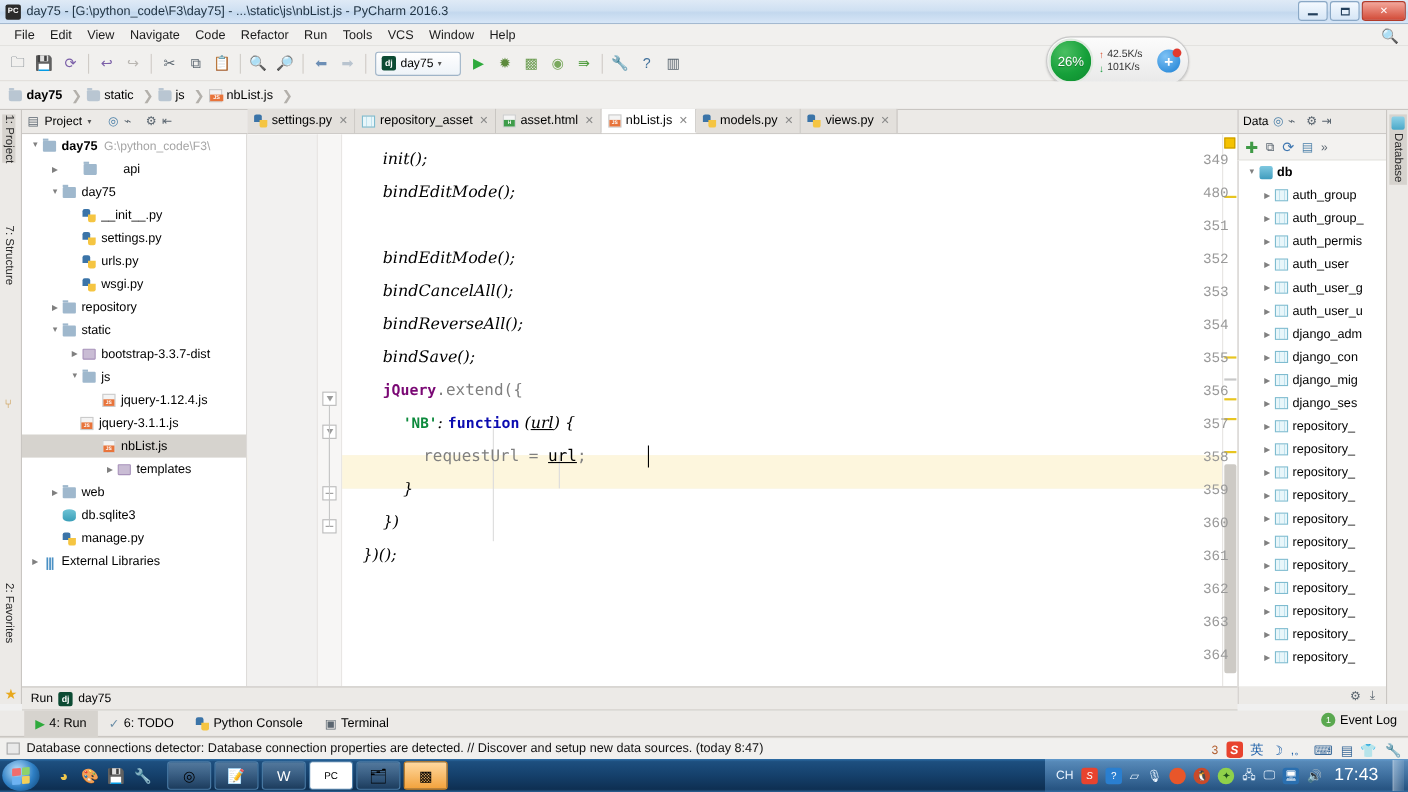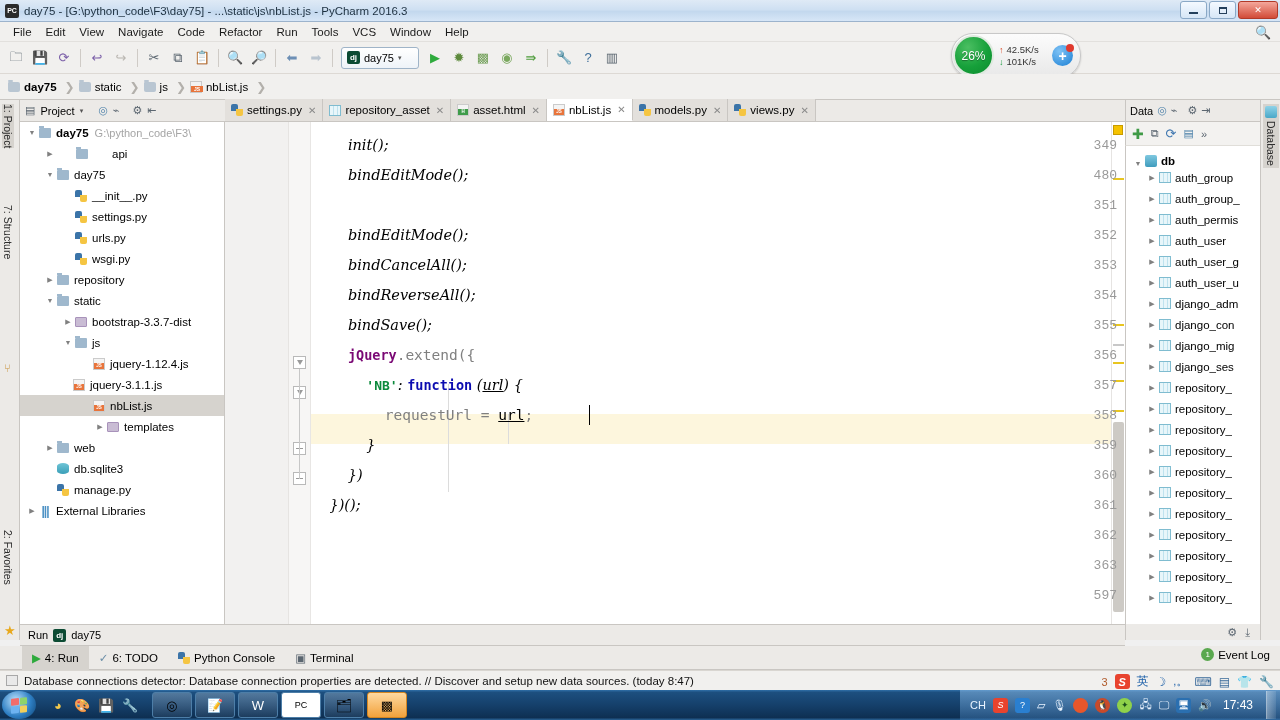--- a/index.html
+++ b/index.html
@@ -284,21 +284,21 @@
   .tasks { display:flex; align-items:center; gap:3px; margin-left:12px; }
   .tbtn {
     width:40px; height:26px; border:1px solid #4d7ea8; border-radius:3px;
     background:linear-gradient(to bottom,rgba(255,255,255,.24),rgba(255,255,255,.06));
     display:flex; align-items:center; justify-content:center; font-size:13px;
   }
   .tbtn.active { background:linear-gradient(to bottom,#ffd9a0,#f2a23c); border-color:#d68721; }
   .tray { position:absolute; right:0; top:0; height:30px; display:flex; align-items:center; gap:7px; padding-right:4px;
     background:linear-gradient(to bottom,rgba(140,190,235,.55),rgba(60,120,180,.45)); padding-left:10px; }
   .tray .ti { font-size:11px; color:#eaf4ff; display:flex; align-items:center; }
-  .clock { color:#fff; font-size:12px; margin-left:4px; }
+  .clock { color:#fff; font-size:16px; margin-left:4px; }
   .showdesk { width:10px; height:28px; margin-left:6px; background:linear-gradient(to right,rgba(255,255,255,.35),rgba(255,255,255,.1));
     border-left:1px solid rgba(255,255,255,.45); }
   .tray-chip { width:15px; height:15px; border-radius:3px; display:flex; align-items:center; justify-content:center;
     font-size:9px; color:#fff; }
 </style>
 </head>
 <body>
 
 <div id="app">
 
@@ -648,39 +648,39 @@
       <div class="lnum" style="top: 166px;">354</div>
       <div class="lnum" style="top: 196px;">355</div>
       <div class="lnum" style="top: 226px;">356</div>
       <div class="lnum" style="top: 256px;">357</div>
       <div class="lnum" style="top: 286px;">358</div>
       <div class="lnum" style="top: 316px;">359</div>
       <div class="lnum" style="top: 346px;">360</div>
       <div class="lnum" style="top: 376px;">361</div>
       <div class="lnum" style="top: 406px;">362</div>
       <div class="lnum" style="top: 436px;">363</div>
-      <div class="lnum" style="top: 466px;">597</div>
+      <div class="lnum" style="top: 466px;">364</div>
     </div>
 
   <div class="dbheader">
     <span>Data</span>
     <span class="mini-ic" style="color:#4a7fa8;">◎</span>
     <span class="mini-ic">⌁</span>
     <span class="mini-ic" style="margin-left:6px;">⚙</span>
     <span class="mini-ic">⇥</span>
   </div>
   <div class="dbtoolbar">
     <span class="mini-ic" style="color:#3f9a46;font-size:14px;">✚</span>
     <span class="mini-ic">⧉</span>
     <span class="mini-ic" style="color:#3f77b0;font-size:13px;">⟳</span>
     <span class="mini-ic" style="color:#4a7fa8;">▤</span>
     <span class="mini-ic">»</span>
   </div>
   <div class="dbtree" id="dbtree">
-      <div class="dbnode" style="padding-left: 6px; align-items: flex-end;">
+      <div class="dbnode" style="padding-left: 6px;">
         <span class="tw">▼</span>
         <span class="ticon">
           <span style="width:12px;height:12px;background:linear-gradient(#7fc8e0,#3f9cbd);border-radius:2px;display:block;"></span>
         </span>
         <span style="font-weight:bold;">db</span>
       </div>
       <div class="dbnode" style="padding-left: 20px;">
         <span class="tw">▶</span>
         <span class="ticon">
           <span class="tbl-ic"></span>

